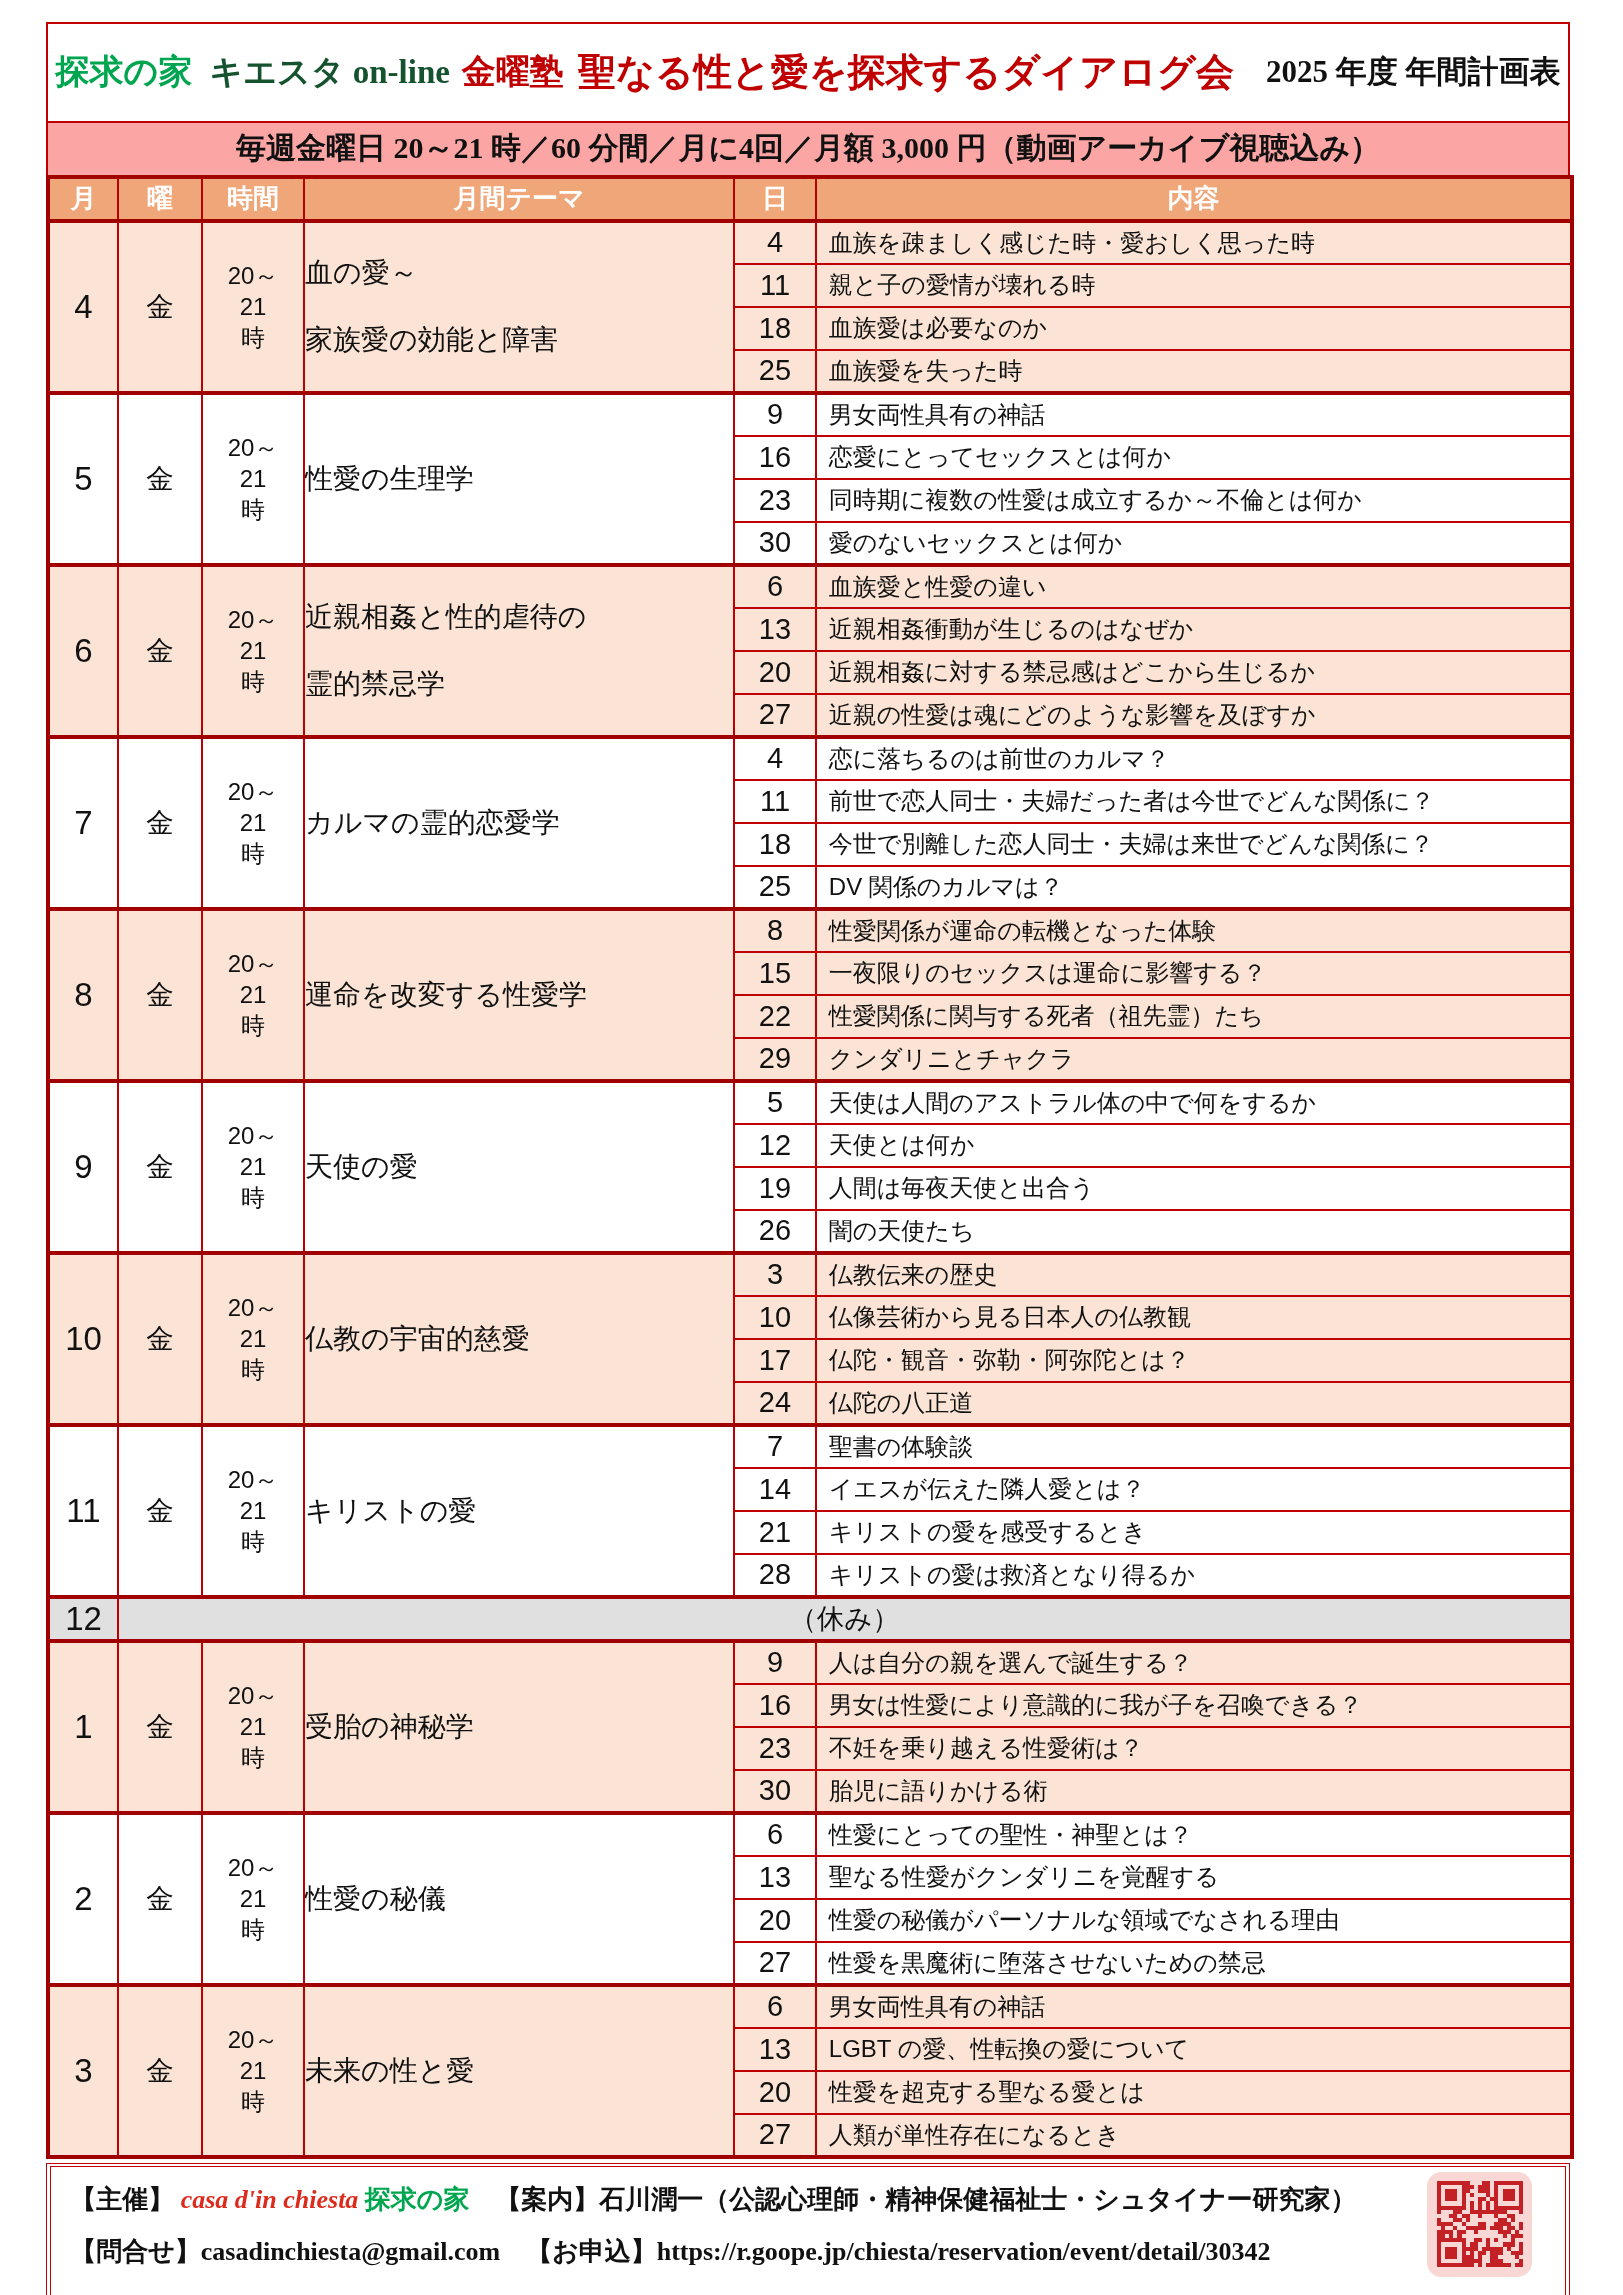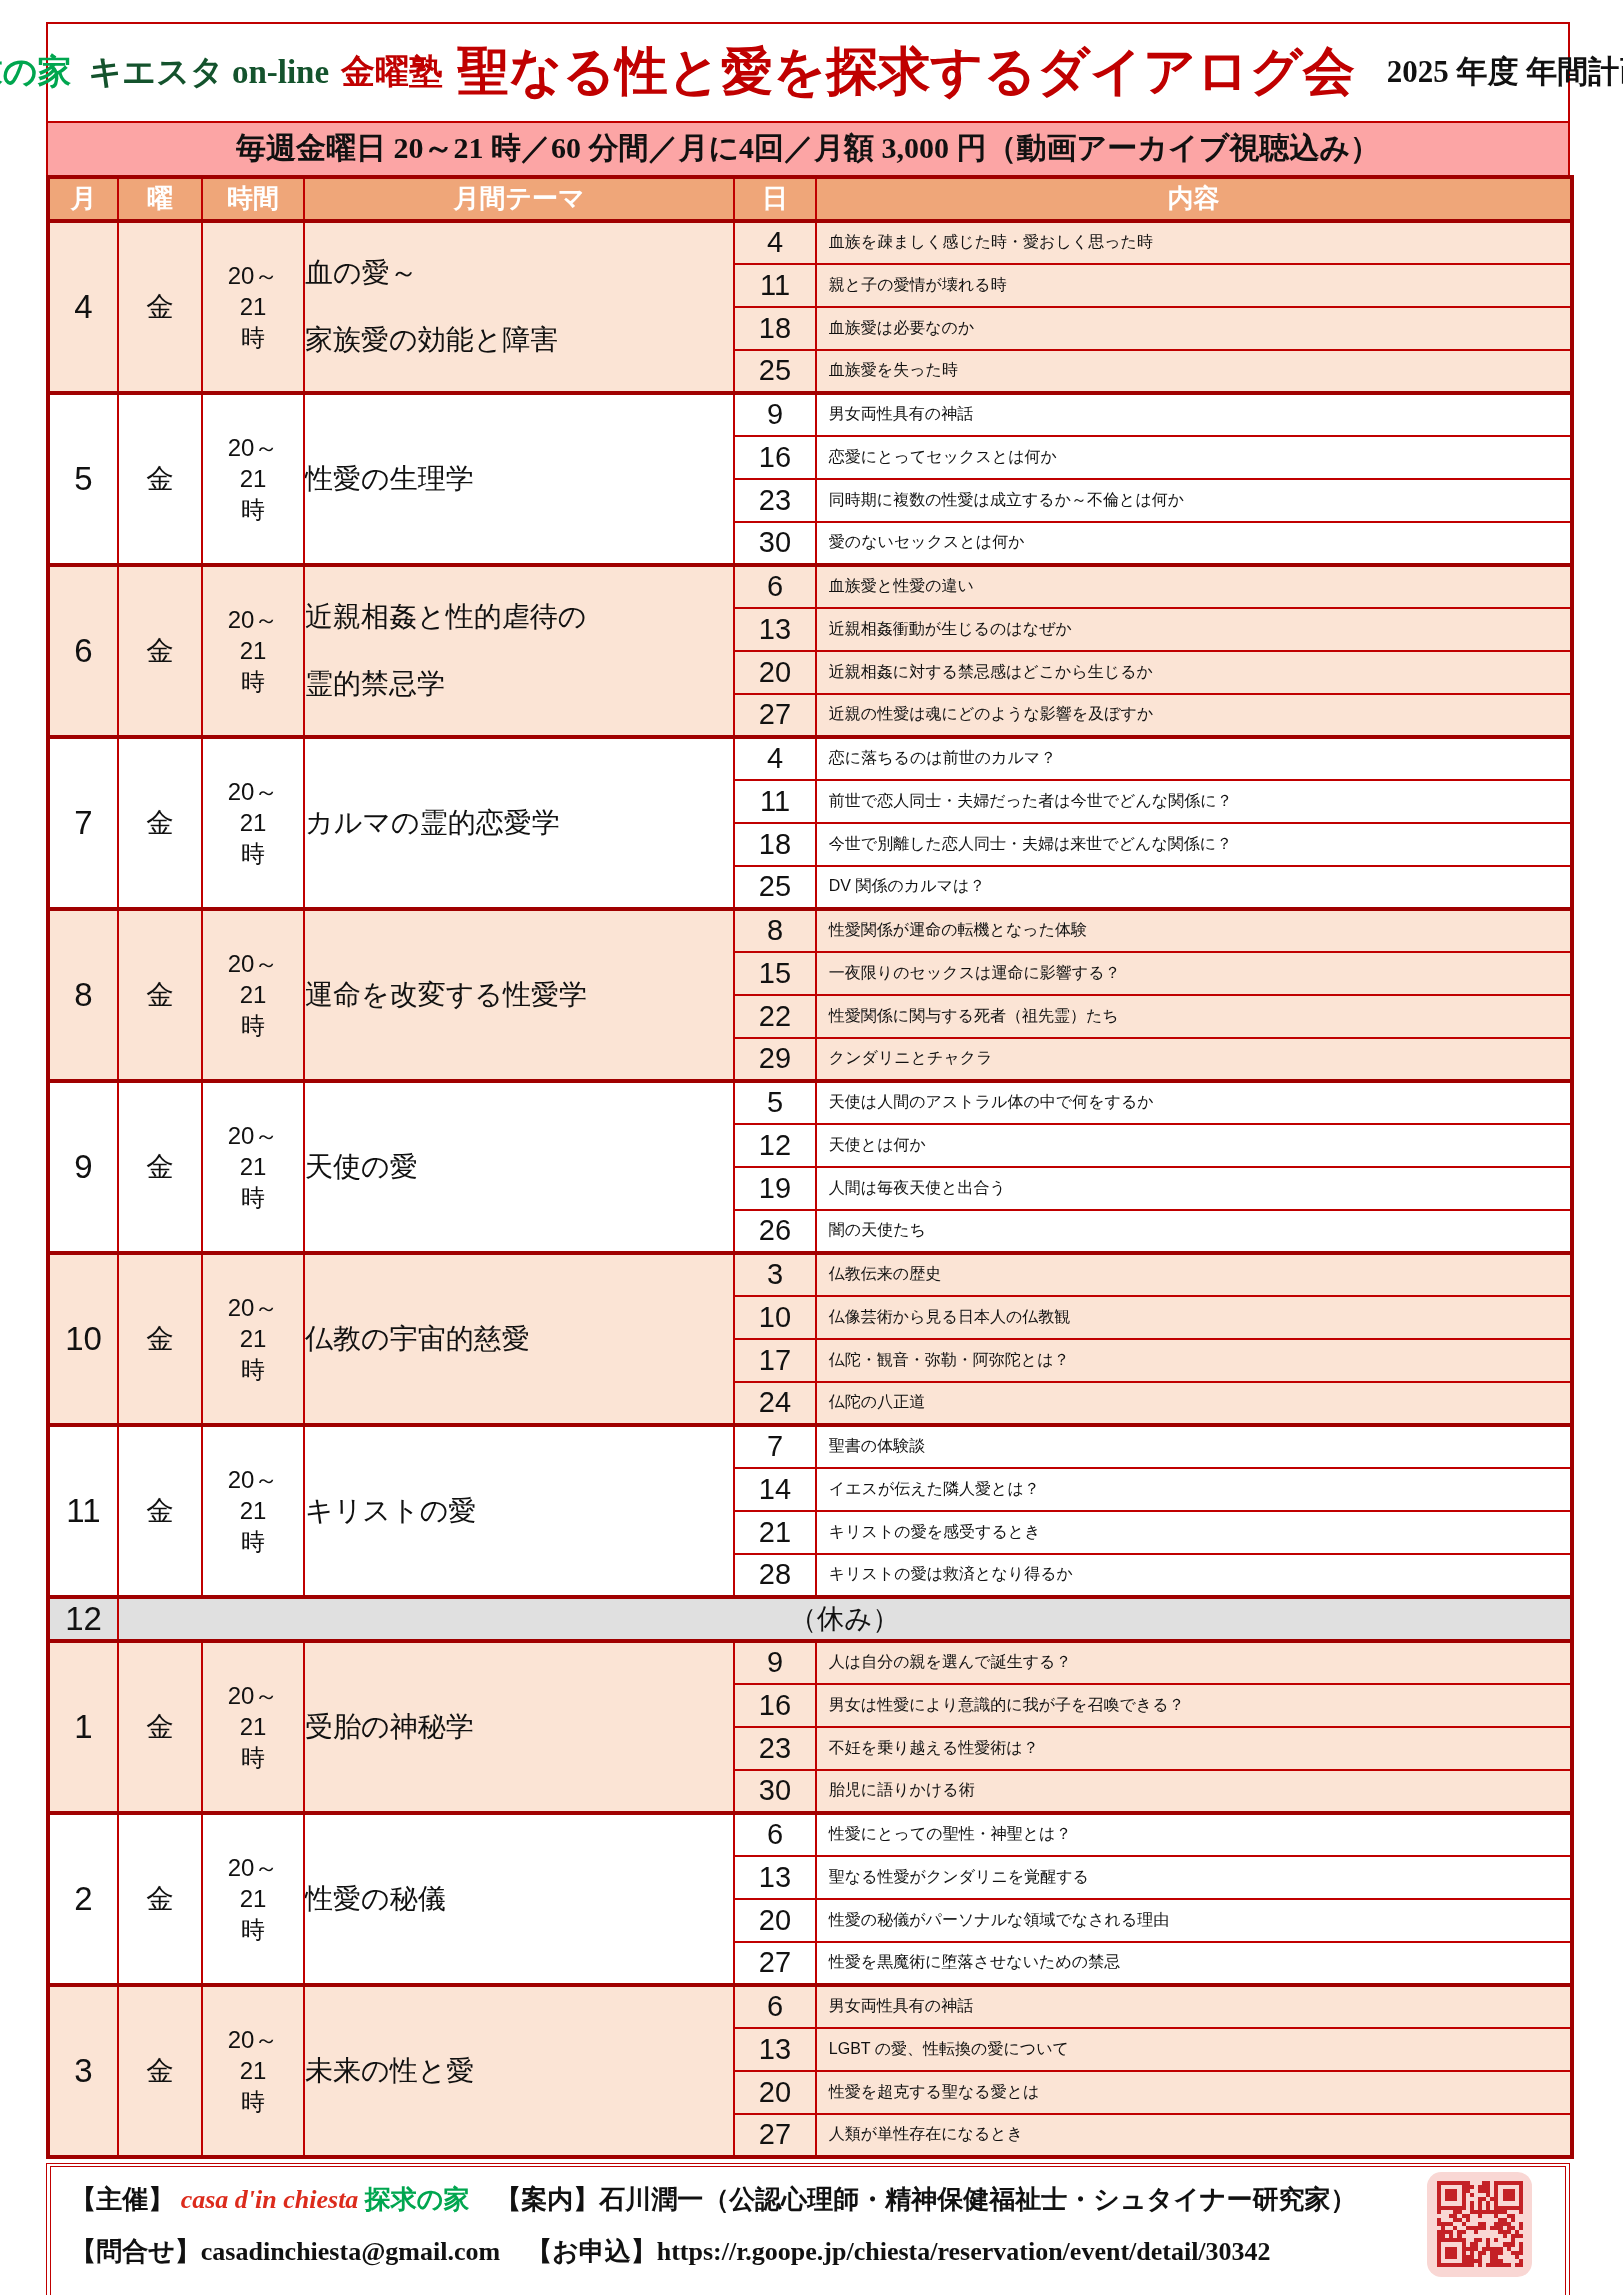--- a/index.html
+++ b/index.html
@@ -8,21 +8,21 @@
   .sheet{position:absolute;left:46px;top:21.6px;width:1524px;}
 
   
   .title-box{box-sizing:border-box;height:101px;border:2.6px solid #C00000;
              background:#fff;display:flex;align-items:center;justify-content:center;
              white-space:nowrap;font-family:"Liberation Serif","DejaVu Serif",serif;font-weight:bold;}
   .title-box span{display:inline-block;}
   .t-site   {color:#00A64F;font-size:34px;margin-right:17px;}
   .t-series {color:#14532d;   font-size:33px;margin-right:11.8px;}
   .t-course {color:#C00000;font-size:34px;margin-right:14.4px;}
-  .t-event  {color:#C00000;font-size:52px;margin-right:32px;}
+  .t-event  {color:#C00000;font-size:38px;margin-right:32px;}
   .t-edition{color:#111;   font-size:31px;}
 
   
   .subtitle-box{box-sizing:border-box;height:52px;border-left:2.6px solid #C00000;border-right:2.6px solid #C00000;
                 display:flex;align-items:center;justify-content:center;background:#fca5a5;
                 font-family:"Liberation Serif","DejaVu Serif",serif;font-weight:bold;font-size:30px;color:#111;
                 white-space:nowrap;}
 
   
   table.schedule{border-collapse:collapse;table-layout:fixed;width:1524px;
@@ -34,21 +34,21 @@
   tr.row td{height:43px;}
   tr.shaded td{background:#FBE4D5;}
   tr.plain  td{background:#ffffff;}
   tr.row-break td{background:#E0E0E0;height:43px;}
   .cell-month  {text-align:center;font-size:33px;vertical-align:middle;}
   .cell-weekday{text-align:center;font-size:27.5px;vertical-align:middle;}
   .cell-time   {text-align:center;font-size:24px;vertical-align:middle;line-height:1.3;}
   .cell-theme  {font-size:28px;padding-left:0;vertical-align:middle;text-align:left;}
   .theme-line + .theme-line{margin-top:29px;}
   .cell-day    {text-align:center;font-size:29px;vertical-align:middle;}
-  .cell-topic  {font-size:16px;padding-left:11.8px;vertical-align:middle;text-align:left;}
+  .cell-topic  {font-size:24px;padding-left:11.8px;vertical-align:middle;text-align:left;}
   .cell-break  {text-align:center;font-size:27.5px;vertical-align:middle;}
 
   
   .footer-box{box-sizing:border-box;margin-top:4px;height:140px;border:1.3px solid #C00000;position:relative;background:#fff;}
   .footer-inner{position:absolute;inset:2.6px;border:1.3px solid #C00000;}
   .footer-text{position:absolute;left:19.6px;top:0;right:150px;
                font-family:"Liberation Serif","DejaVu Serif",serif;font-weight:bold;font-size:26px;color:#111;
                white-space:nowrap;}
   .footer-line1{margin-top:14.4px;}
   .footer-line2{margin-top:17px;}

